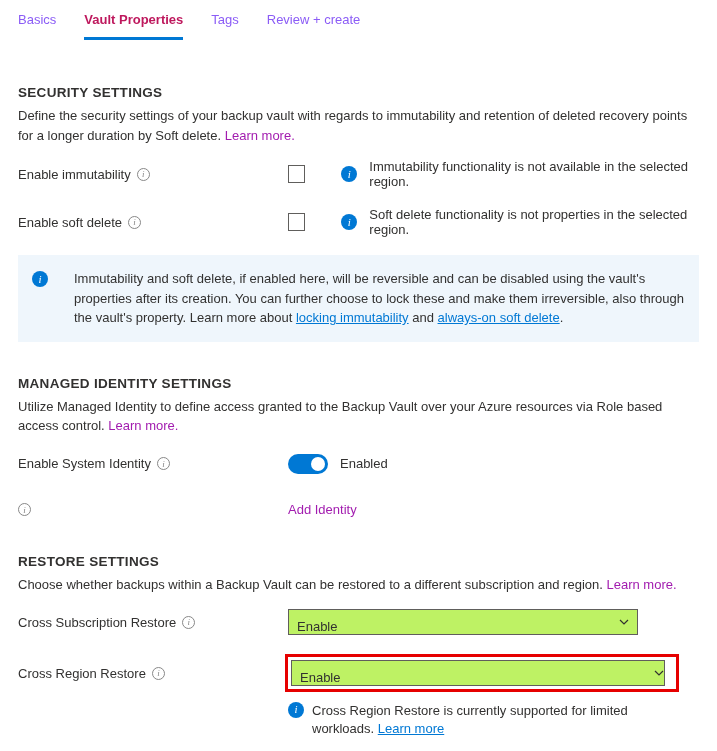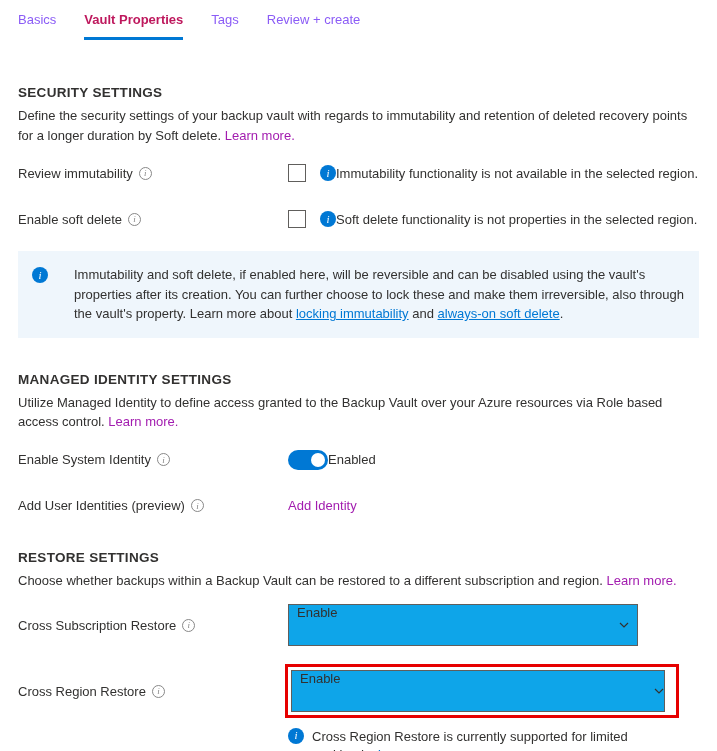--- a/index.html
+++ b/index.html
@@ -65,21 +65,21 @@
   .field-label {
     width: 270px;
     display: flex;
     align-items: center;
     gap: 6px;
     color: #323130;
   }
   .field-control {
     display: flex;
     align-items: center;
-    gap: 0;
+    gap: 12px;
     flex: 1;
   }
 
   
   .hint-icon {
     width: 13px;
     height: 13px;
     border: 1px solid #888;
     border-radius: 50%;
     display: inline-flex;
@@ -149,27 +149,27 @@
     border-radius: 50%;
     top: 3px;
     right: 3px;
   }
   .toggle-label { color: #323130; }
 
   
   .select-wrap { position: relative; width: 350px; }
   .select {
     width: 100%;
-    height: 42px;
+    height: 26px;
     border: 1px solid #605e5c;
     padding: 0 28px 0 8px;
-    background: #0ea5e9;
-    font-size: 13px;
-    display: flex;
-    align-items: flex-start;
+    background: #bef264;
+    font-size: 13px;
+    display: flex;
+    align-items: flex-end;
     cursor: pointer;
   }
   .select-chevron {
     position: absolute;
     right: 8px;
     top: 50%;
     transform: translateY(-50%);
     pointer-events: none;
   }
   .select-chevron svg { display:block; }
@@ -217,21 +217,21 @@
 
 <div class="content">
 
   <div class="section-title">SECURITY SETTINGS</div>
   <div class="section-desc">
     <span>Define the security settings of your backup vault with regards to immutability and retention of deleted recovery points for a longer duration by Soft delete. </span><a class="link">Learn more.</a>
   </div>
 
   <div class="field-row">
     <div class="field-label">
-      <span>Review immutability</span>
+      <span>Enable immutability</span>
       <span class="hint-icon"></span>
     </div>
     <div class="field-control">
       <div class="checkbox"></div>
       <span style="width:14px;"></span>
       <span class="info-icon"></span>
       <span>Immutability functionality is not available in the selected region.</span>
     </div>
   </div>
 
@@ -266,21 +266,20 @@
       <span class="hint-icon"></span>
     </div>
     <div class="field-control">
       <div class="toggle"></div>
       <span class="toggle-label">Enabled</span>
     </div>
   </div>
 
   <div class="field-row">
     <div class="field-label">
-      <span>Add User Identities (preview)</span>
       <span class="hint-icon"></span>
     </div>
     <div class="field-control">
       <a class="link">Add Identity</a>
     </div>
   </div>
 
   <div class="section-title" style="margin-top:30px;">RESTORE SETTINGS</div>
   <div class="section-desc">
     <span>Choose whether backups within a Backup Vault can be restored to a different subscription and region. </span><a class="link">Learn more.</a>

